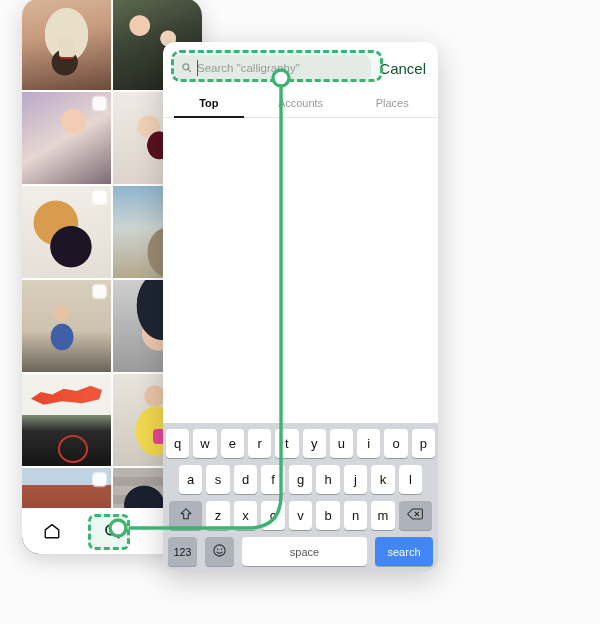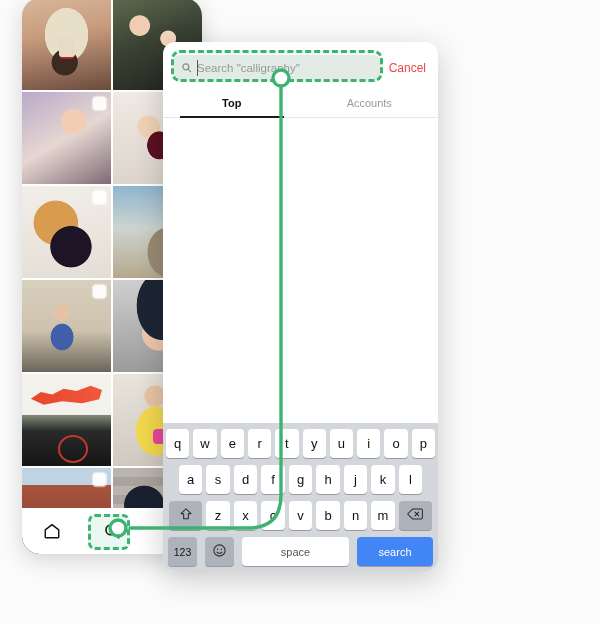--- a/index.html
+++ b/index.html
@@ -170,21 +170,21 @@
   }
   #search-field .caret {
     position:absolute; left: 24px; top: 5px;
     width: 1.4px; height: 16px; background: #555;
   }
   #search-placeholder {
     font-size: 11.5px; color: #9a9a9a;
     white-space: nowrap;
   }
   #cancel-button {
-    font-size: 12px; color: #ef4444; cursor: pointer;
+    font-size: 15px; color: #14532d; cursor: pointer;
     padding-right: 2px;
   }
   #tabs {
     display: flex; height: 30px;
     border-bottom: 1px solid #e6e6e6;
     margin: 4px 0 0 0;
   }
   .tab {
     flex: 1; text-align: center;
     font-size: 11px; color: #9a9a9a;
@@ -214,21 +214,21 @@
     font-size: 13px; color: #111;
     display: flex; align-items: center; justify-content: center;
     width: 23.5px; height: 29px;
   }
   .key.gray { background: #aeb3bb; }
   .key.wide { width: 33px; }
   .key.num { width: 29px; font-size: 10.5px; }
   .key.emoji { width: 29px; font-size: 14px; }
   .key.space { flex: 1; font-size: 11px; color: #555; text-align: center; }
   .key.search {
-    width: 76px; background: #4285f4; color: #fff; font-size: 11px;
+    width: 58px; background: #4285f4; color: #fff; font-size: 11px;
     box-shadow: 0 1px 0 rgba(0,0,0,.25);
   }
   .krow.r2 { padding: 0 11px; }
   .krow.r4 { gap: 8px; padding: 0 2px; }
 
   
   #annotation { position:absolute; left:0; top:0; width:600px; height:624px; z-index:60; pointer-events:none; }
 
   
   #field-highlight {
@@ -308,20 +308,21 @@
         </span>
         <span class="caret"></span>
         <span id="search-placeholder">Search "calligraphy"</span>
       </div>
       <div id="cancel-button">Cancel</div>
     </div>
 
     <div id="tabs">
       <div class="tab active">Top</div>
       <div class="tab">Accounts</div>
+      <div class="tab">Places</div>
     </div>
 
     <div id="results-area"></div>
 
     <div id="keyboard">
       <div class="krow r1">
           <div class="key">q</div>
           <div class="key">w</div>
           <div class="key">e</div>
           <div class="key">r</div>

